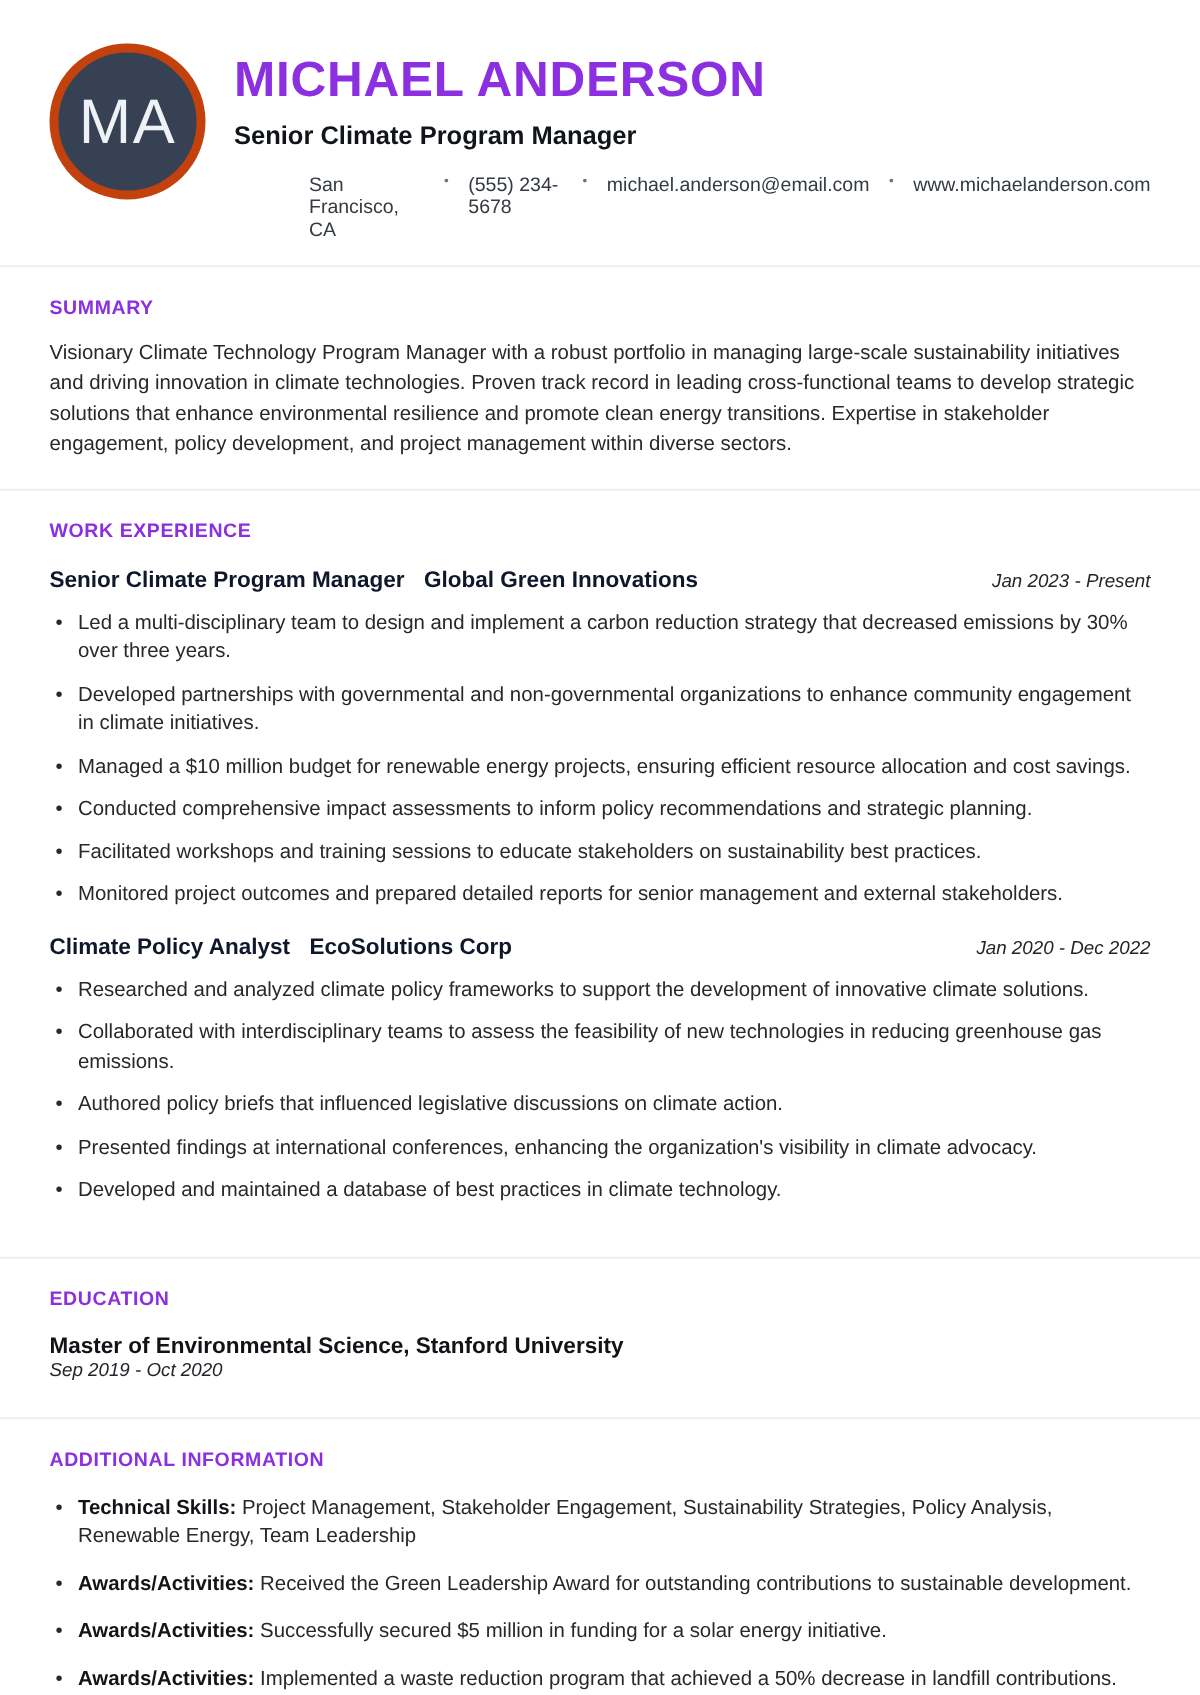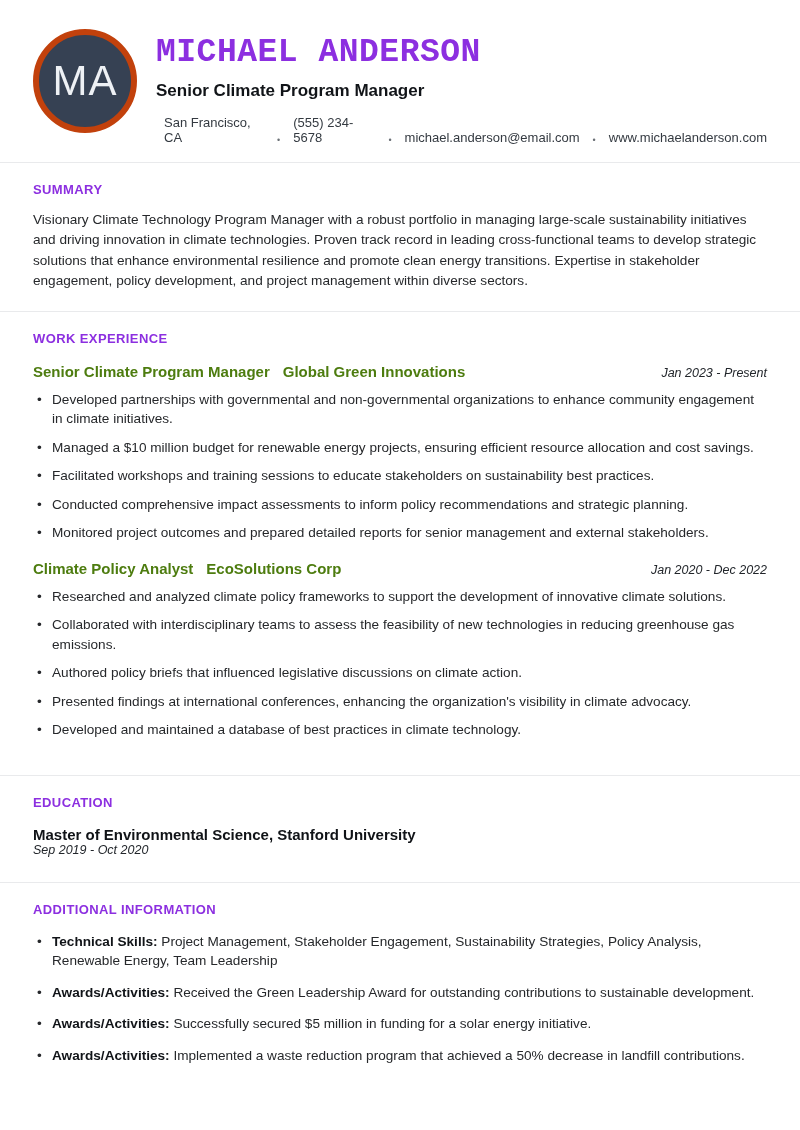--- a/index.html
+++ b/index.html
@@ -37,36 +37,36 @@
     font-weight: 400;
     letter-spacing: 1px;
   }
   .header-info { padding-top: 7px; flex: 1; }
   .name {
     color: #8c2fe0;
     font-size: 33px;
     font-weight: 800;
     letter-spacing: 0.5px;
     line-height: 1.05;
-    font-family: Liberation Mono, monospace;
   }
   .job-title {
     margin-top: 10px;
     font-size: 17px;
     font-weight: 600;
     color: #111418;
   }
   .contact {
     margin-top: 14px;
     display: flex;
-    align-items: flex-end;
+    align-items: flex-start;
     gap: 13px;
     font-size: 13px;
     color: #343a41;
     padding-left: 8px;
+    margin-left: 42px;
   }
   .contact .sep { color: #6b7076; font-size: 9px; }
   
   .divider {
     border: none;
     border-top: 1px solid #e9eaec;
     margin: 0;
   }
   .divider.after-header { margin-top: 17px; }
   .section { padding: 0 33px; }
@@ -84,21 +84,21 @@
     color: #26282b;
     padding-bottom: 19px;
   }
   
   .job-header {
     display: flex;
     justify-content: space-between;
     align-items: baseline;
     margin-top: 17px;
   }
-  .job-left { font-size: 15px; font-weight: 700; color: #4d7c0f; }
+  .job-left { font-size: 15px; font-weight: 700; color: #0f172a; }
   .job-company { margin-left: 13px; }
   .job-dates {
     font-size: 12.5px;
     font-style: italic;
     color: #22262b;
     font-weight: 400;
   }
   ul.bullets { list-style: none; margin-top: 10px; }
   ul.bullets li {
     position: relative;
@@ -184,24 +184,25 @@
     <div class="section-heading">WORK EXPERIENCE</div>
 
     <div>
       <div class="job-header">
         <div class="job-left">
           <span>Senior Climate Program Manager</span><span class="job-company">Global Green Innovations</span>
         </div>
         <span class="job-dates">Jan 2023 - Present</span>
       </div>
       <ul class="bullets">
+        <li>Led a multi-disciplinary team to design and implement a carbon reduction strategy that decreased emissions by 30% over three years.</li>
         <li>Developed partnerships with governmental and non-governmental organizations to enhance community engagement in climate initiatives.</li>
         <li>Managed a $10 million budget for renewable energy projects, ensuring efficient resource allocation and cost savings.</li>
+        <li>Conducted comprehensive impact assessments to inform policy recommendations and strategic planning.</li>
         <li>Facilitated workshops and training sessions to educate stakeholders on sustainability best practices.</li>
-        <li>Conducted comprehensive impact assessments to inform policy recommendations and strategic planning.</li>
         <li>Monitored project outcomes and prepared detailed reports for senior management and external stakeholders.</li>
       </ul>
     </div>
 
     <div>
       <div class="job-header">
         <div class="job-left">
           <span>Climate Policy Analyst</span><span class="job-company">EcoSolutions Corp</span>
         </div>
         <span class="job-dates">Jan 2020 - Dec 2022</span>

